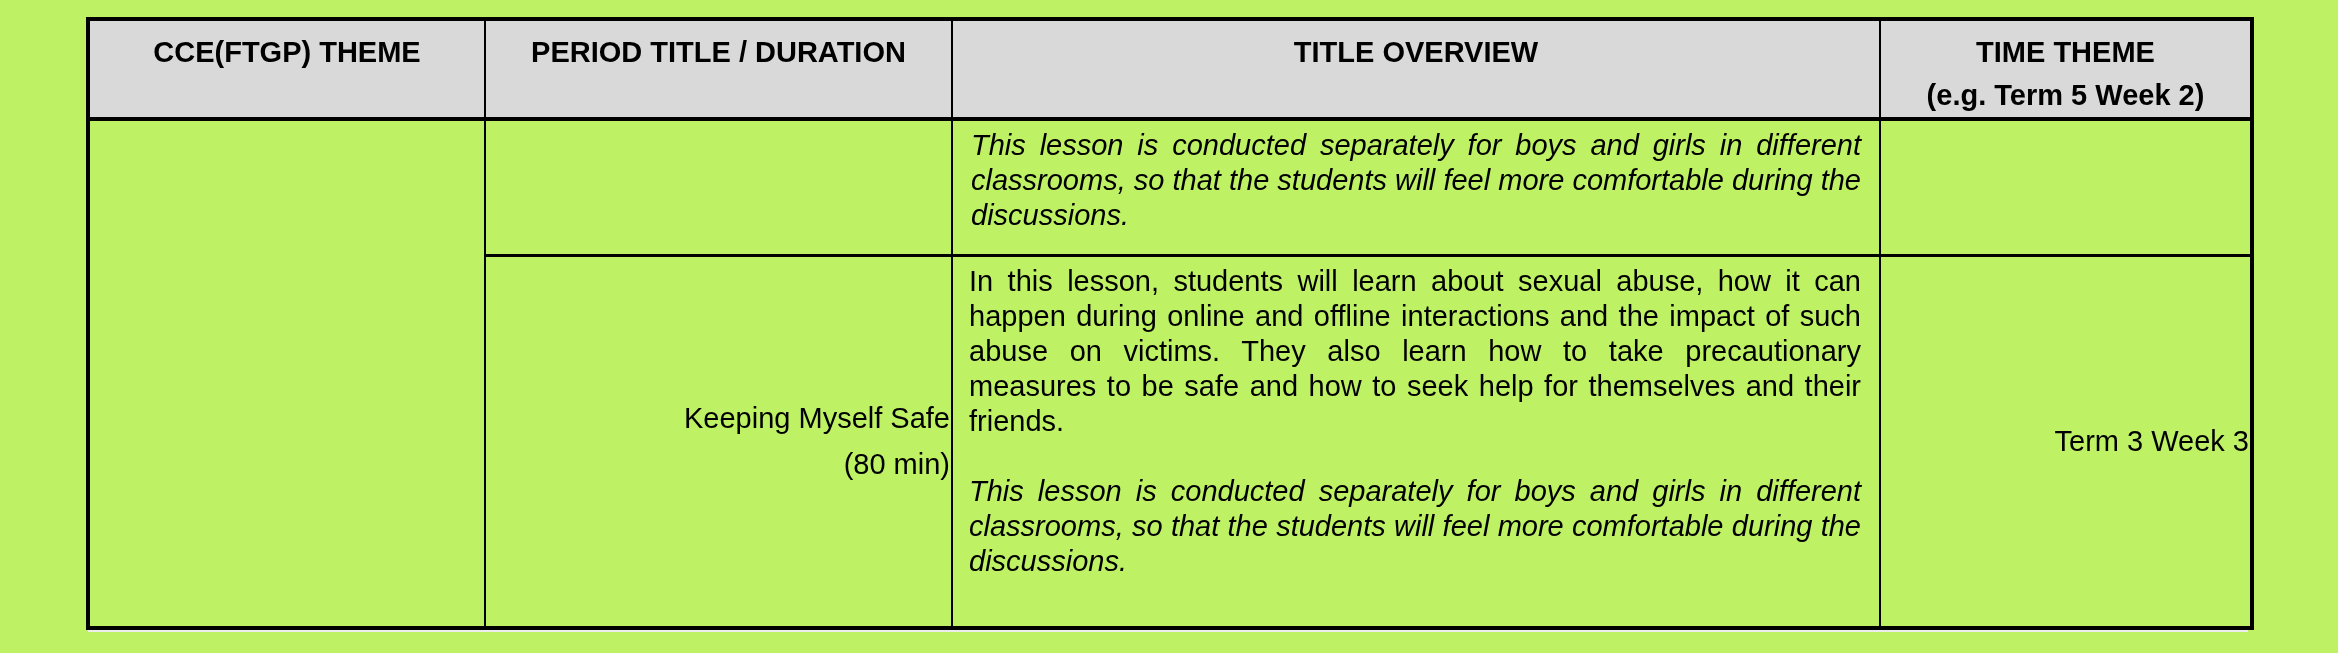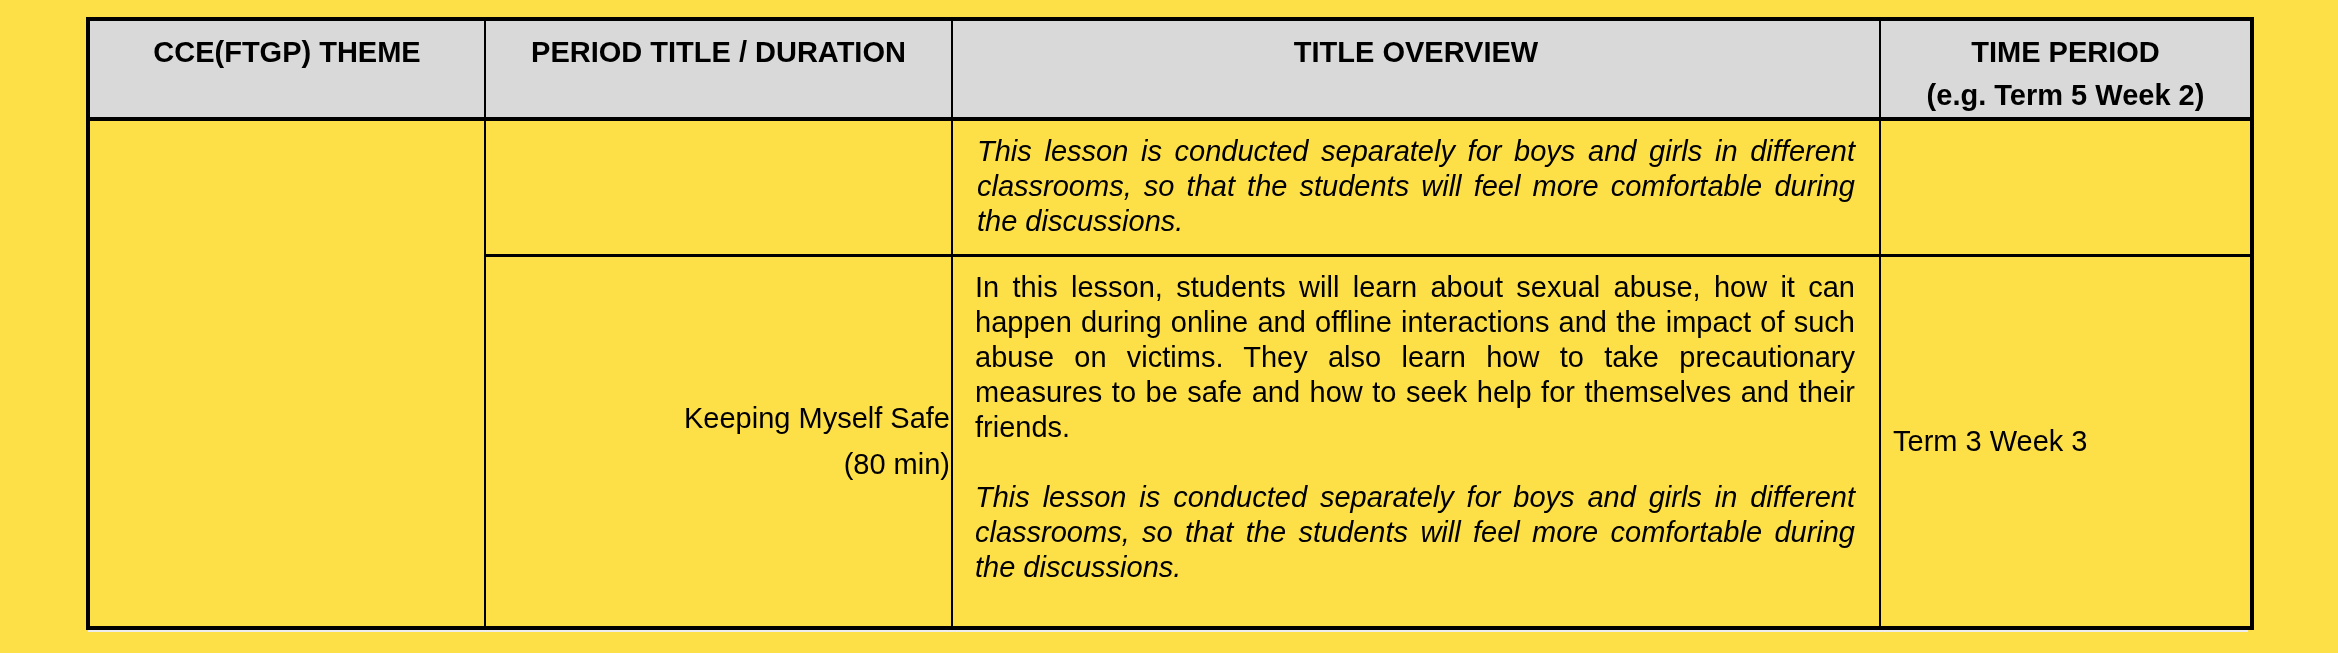--- a/index.html
+++ b/index.html
@@ -6,21 +6,21 @@
     margin: 0;
     padding: 0;
     background: #ffffff;
     font-family: "Liberation Sans", sans-serif;
     color: #000000;
   }
   .canvas {
     position: relative;
     width: 2338px;
     height: 653px;
-    background: #fde047;
+    background: #bef264;
     overflow: hidden;
   }
   table.lesson-table {
     position: absolute;
     left: 86px;
     top: 17px;
     width: 2164px;
     border-collapse: collapse;
     table-layout: fixed;
     border: 4px solid #000000;
@@ -48,26 +48,26 @@
     vertical-align: middle;
     text-align: right;
     line-height: 46px;
   }
   td.overview-cell {
     vertical-align: top;
     text-align: justify;
     padding: 3px 14px 0 14px;
     line-height: 35px;
   }
-  td.overview-cell p { margin: 10px; }
+  td.overview-cell p { margin: 4px; }
   td.overview-cell p.overview-main { margin-bottom: 35px; }
   .overview-note { font-style: italic; }
   td.period-cell {
     vertical-align: middle;
-    text-align: left;
+    text-align: right;
     line-height: 40px;
   }
   .ghost-line {
     position: absolute;
     left: 88px;
     top: 630px;
     width: 2160px;
     height: 2px;
     background: #ededed;
   }
@@ -89,21 +89,21 @@
         <th>
           <span>CCE(FTGP) THEME</span>
         </th>
         <th>
           <span>PERIOD TITLE / DURATION</span>
         </th>
         <th>
           <span>TITLE OVERVIEW</span>
         </th>
         <th>
-          <div>TIME PERIOD</div>
+          <div>TIME THEME</div>
           <div>(e.g. Term 5 Week 2)</div>
         </th>
       </tr>
     </thead>
     <tbody>
       <tr class="row-1">
         <td class="theme-cell" rowspan="2">
           <span></span>
         </td>
         <td class="title-cell">

